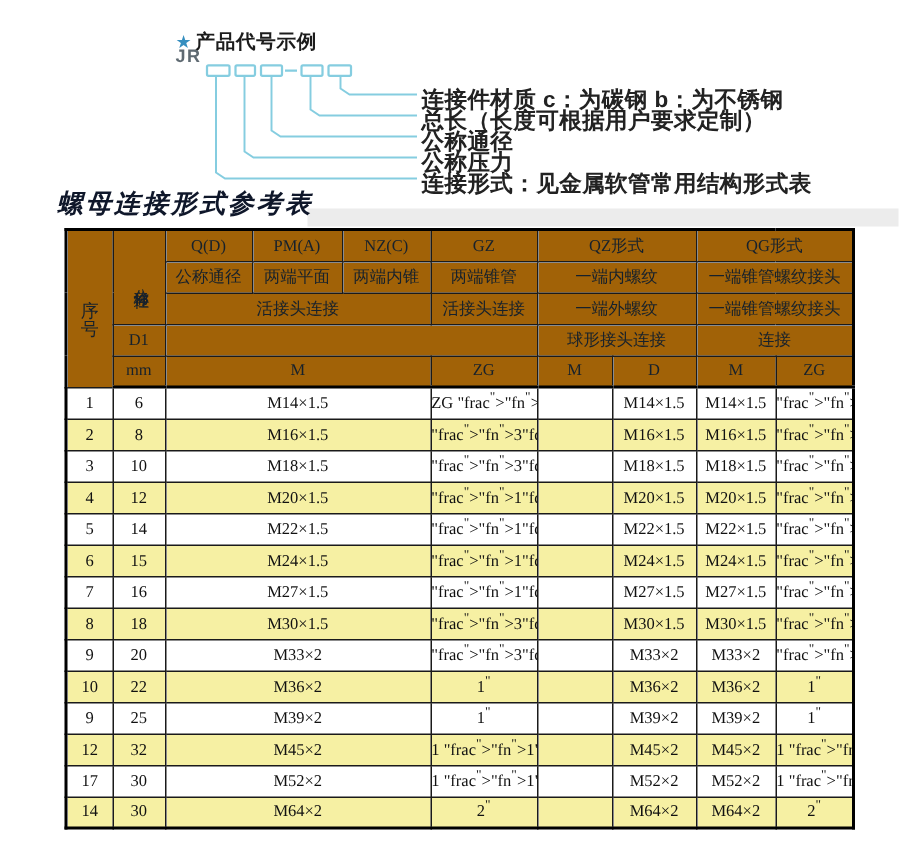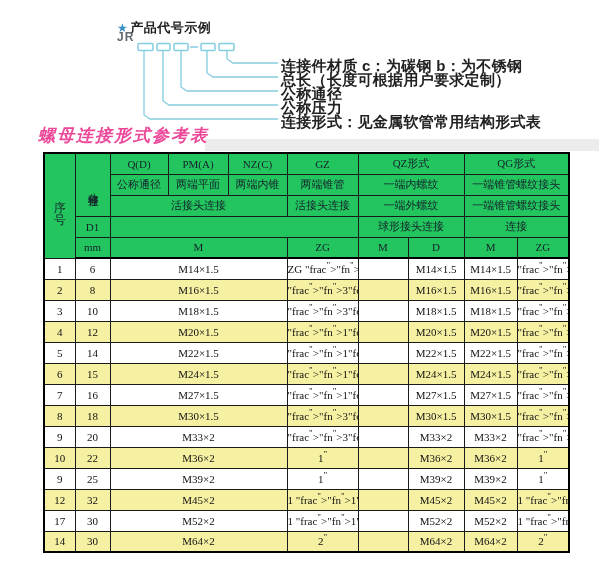--- a/index.html
+++ b/index.html
@@ -20,34 +20,34 @@
   svg.diagram-lines{position:absolute;left:0;top:0;pointer-events:none;}
   .diagram-label{
     position:absolute;left:281px;font-size:15px;font-weight:bold;color:#222;
     font-family:"Liberation Sans", sans-serif;white-space:nowrap;letter-spacing:.3px;
   }
   .lbl0{top:57px;} .lbl1{top:71px;} .lbl2{top:85px;} .lbl3{top:99px;} .lbl4{top:113px;}
   
   .scan-band{position:absolute;left:205px;top:139px;width:394px;height:12px;background:#ececec;}
   .page-title{
     position:absolute;left:38px;top:124px;font-size:17px;font-weight:bold;font-style:italic;
-    color:#ec4899;letter-spacing:2px;font-family:"Liberation Serif", serif;white-space:nowrap;
+    color:#0f172a;letter-spacing:2px;font-family:"Liberation Serif", serif;white-space:nowrap;
   }
   
   table.ref-table{
     position:absolute;left:43px;top:152px;width:527px;height:398px;
     border-collapse:collapse;table-layout:fixed;text-align:center;
     font-size:11px;color:#111;
   }
   .ref-table th,.ref-table td{
     border:1px solid #1a1a1a;padding:0;vertical-align:middle;overflow:hidden;
     font-weight:normal;white-space:nowrap;
   }
   .ref-table{border:2px solid #000;}
-  .ref-table thead th{background:#22c55e;color:#16212c;}
+  .ref-table thead th{background:#a16207;color:#16212c;}
   .ref-table thead tr.hdr-last th{border-bottom:2px solid #000;margin-top:40px;}
   .ref-table tbody tr{height:21px;background:#ffffff;}
   .ref-table tbody tr.alt{background:#f6f0a3;}
   .ref-table thead tr{height:21px;}
   .v-text{
     writing-mode:vertical-rl;text-orientation:upright;margin:0 auto;
     letter-spacing:2px;line-height:1;display:inline-block;
   }
   .v-seq{letter-spacing:14px;font-size:12px;}
   .v-dn{letter-spacing:1px;font-size:10.5px;}

